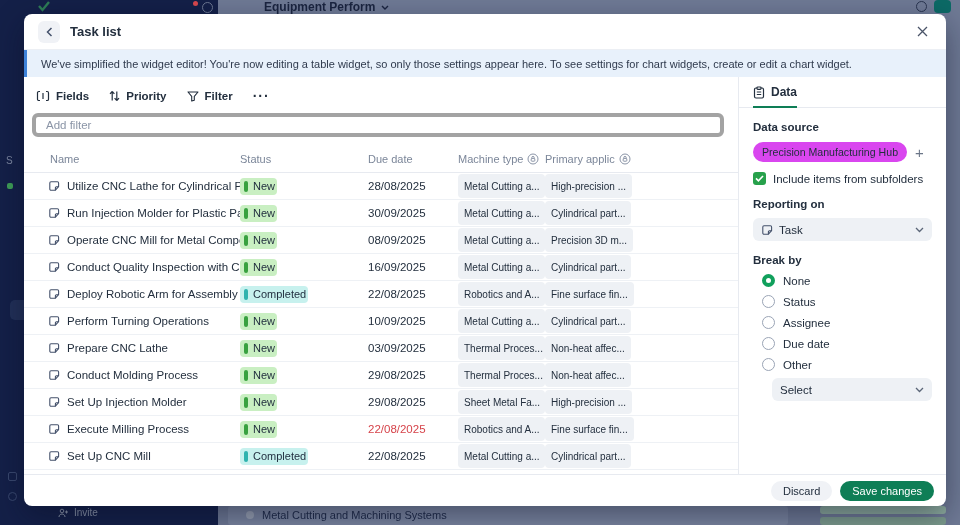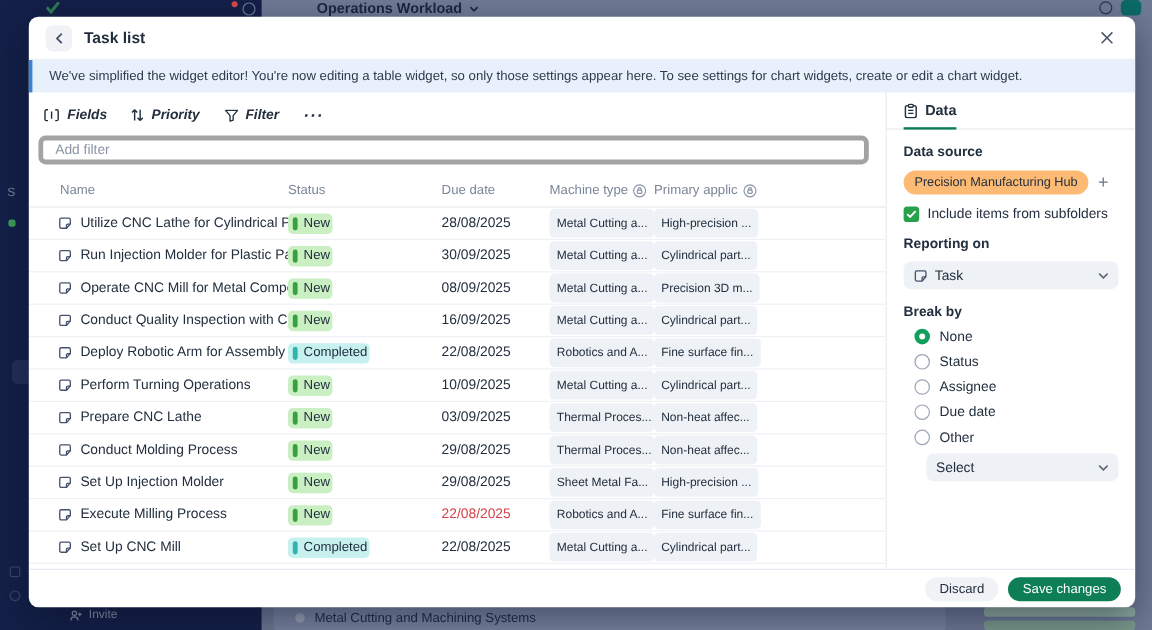--- a/index.html
+++ b/index.html
@@ -34,21 +34,21 @@
   .m-header { height:36px; flex:0 0 36px; display:flex; align-items:center; gap:10px; padding:0 14px; border-bottom:1px solid #eceff4; }
   .back-btn { width:22px; height:22px; border-radius:6px; background:#f0f2f6; display:flex; align-items:center; justify-content:center; cursor:pointer; }
   .m-title { font-size:13px; font-weight:700; color:#232f3e; }
   .close-btn { margin-left:auto; width:20px; height:20px; display:flex; align-items:center; justify-content:center; cursor:pointer; }
 
   .m-banner { flex:0 0 27px; background:#e8f1fb; border-left:3px solid #3d82d9; display:flex; align-items:center; padding:0 14px; font-size:11px; color:#2f3a4d; white-space:nowrap; overflow:hidden; }
 
   .m-body { flex:1; display:flex; min-height:0; }
   .m-left { flex:1; min-width:0; display:flex; flex-direction:column; border-right:1px solid #e7eaf0; padding-top:8px; }
 
-  .toolbar { flex:0 0 22px; display:flex; align-items:center; gap:20px; padding:0 12px;font-style:italic; }
+  .toolbar { flex:0 0 22px; display:flex; align-items:center; gap:20px; padding:0 12px; }
   .tool-item { display:flex; align-items:center; gap:6px; font-size:11.5px; font-weight:600; color:#232f3e; cursor:pointer; }
   .tool-more { font-size:14px; font-weight:700; color:#232f3e; letter-spacing:1px; cursor:pointer; }
 
   .filter-input { margin:6px 14px 8px 8px; height:24px; border:4px solid #a3a3a3; border-radius:6px; padding:0 10px; font-size:11.5px; color:#232f3e; outline:none; font-family:inherit; }
   .filter-input::placeholder { color:#8b95a7; }
 
   .table { flex:1; display:flex; flex-direction:column; min-height:0; }
   .thead { flex:0 0 28px; display:flex; align-items:center; border-bottom:1px solid #e7eaf0; color:#7b8699; font-size:11px; }
   .tbody { flex:1; overflow:hidden; min-height:0; }
   .trow { height:27px; display:flex; align-items:center; border-bottom:1px solid #eef1f5; font-size:11.5px; color:#232f3e; }
@@ -72,21 +72,21 @@
   .due-overdue { color:#d6434a; }
 
   .pill { display:inline-flex; align-items:center; background:#eef1f5; border-radius:4px; padding:12px 6px; font-size:10px; color:#232f3e; white-space:nowrap; min-width:70px; height:17px; }
 
   
   .m-panel { flex:0 0 207px; width:207px; padding:0 14px; display:flex; flex-direction:column; font-size:11.5px; color:#232f3e; }
   .tabs { margin:0 -14px; padding:8px 14px 0; border-bottom:1px solid #e7eaf0; }
   .tab { display:inline-flex; align-items:center; gap:6px; font-size:12px; font-weight:600; color:#232f3e; padding-bottom:7px; border-bottom:2px solid #0e7e56; margin-bottom:-1px; cursor:pointer; }
   .sec-label { font-weight:700; font-size:11.5px; margin-top:13px; }
   .ds-row { display:flex; align-items:center; gap:8px; margin-top:9px; }
-  .ds-pill { background:#fdba74; border-radius:13px; padding:4px 9px; font-size:10.6px; white-space:nowrap; cursor:pointer; }
+  .ds-pill { background:#d946ef; border-radius:13px; padding:4px 9px; font-size:10.6px; white-space:nowrap; cursor:pointer; }
   .plus { color:#6b7688; font-size:15px; font-weight:400; cursor:pointer; line-height:1; }
   .cb-row { display:flex; align-items:center; gap:7px; margin-top:10px; cursor:pointer; }
   .checkbox { width:13px; height:13px; border-radius:3px; background:#27a14b; display:flex; align-items:center; justify-content:center; flex:0 0 13px; }
   .select { height:23px; background:#eef1f5; border-radius:6px; display:flex; align-items:center; gap:6px; padding:0 8px; margin-top:8px; cursor:pointer; }
   .select .chev { margin-left:auto; }
   .radio-row { display:flex; align-items:center; gap:8px; height:21px; margin-left:9px; cursor:pointer; }
   .radio { width:13px; height:13px; border-radius:50%; border:1px solid #9aa4b5; background:#fff; flex:0 0 13px; }
   .radio.sel { border:4px solid #11a05c; }
   .break-list { margin-top:4px; }
   .other-select { margin-left:19px; width:160px; margin-top:3px; }
@@ -106,21 +106,21 @@
   <div class="bg-sidebar"></div>
   <div class="bg-logo">
     <svg width="12" height="11" viewBox="0 0 12 11">
         <path d="M1 5l3.5 4L11 1" stroke="#2d7d56" stroke-width="2.4" fill="none"></path>
       </svg>
     <span class="bg-logo-text">wrike</span>
   </div>
   <div class="bg-notif-dot"></div>
   <div class="bg-help-circle"></div>
   <div class="bg-title">
-    <span>Operations Workload</span>
+    <span>Equipment Perform</span>
     <svg width="8" height="5" viewBox="0 0 8 5">
         <path d="M1 1l3 3 3-3" stroke="#1b2540" stroke-width="1.4" fill="none"></path>
       </svg>
   </div>
   <div class="bg-search-circle"></div>
   <div class="bg-avatar"></div>
   <span class="bg-sb-letter">S</span>
   <div class="bg-sb-greendot"></div>
   <div class="bg-sb-selected"></div>
   <div class="bg-sb-ic1"></div>

